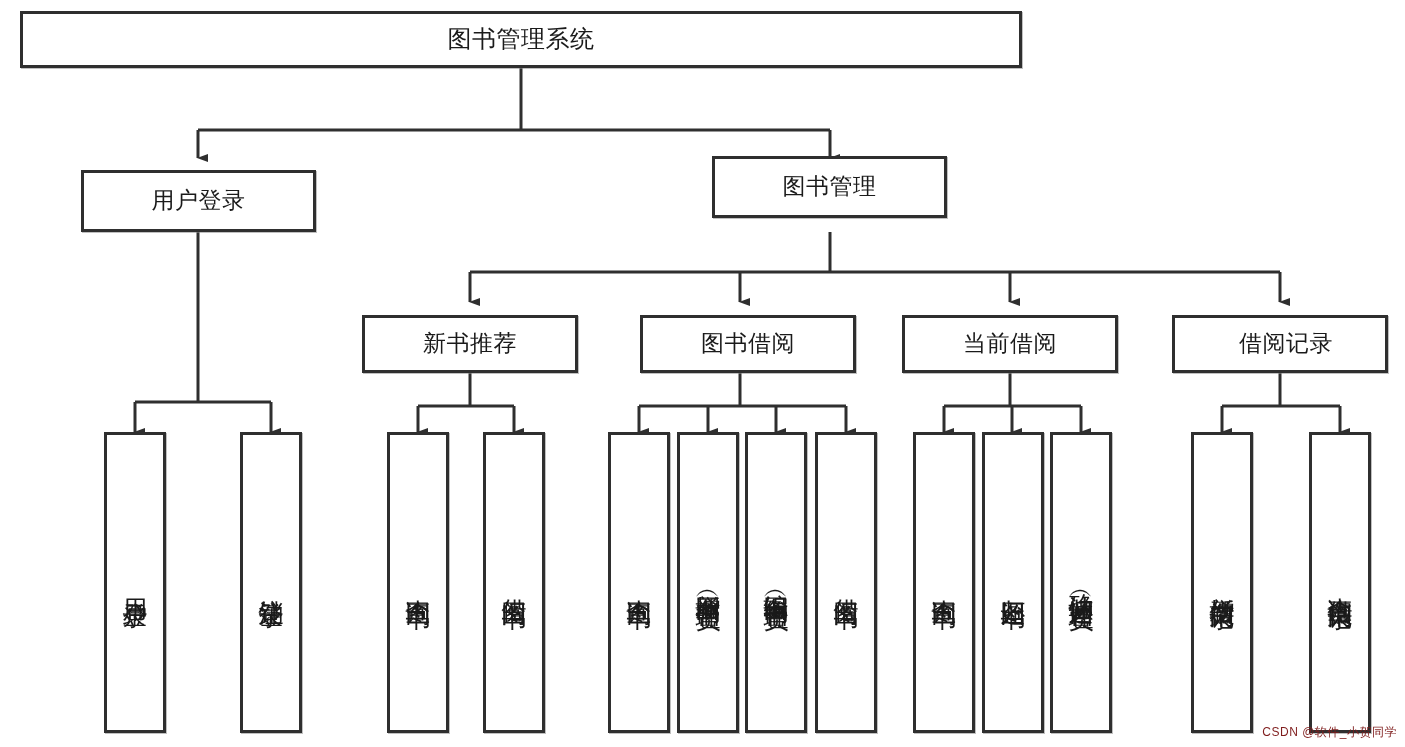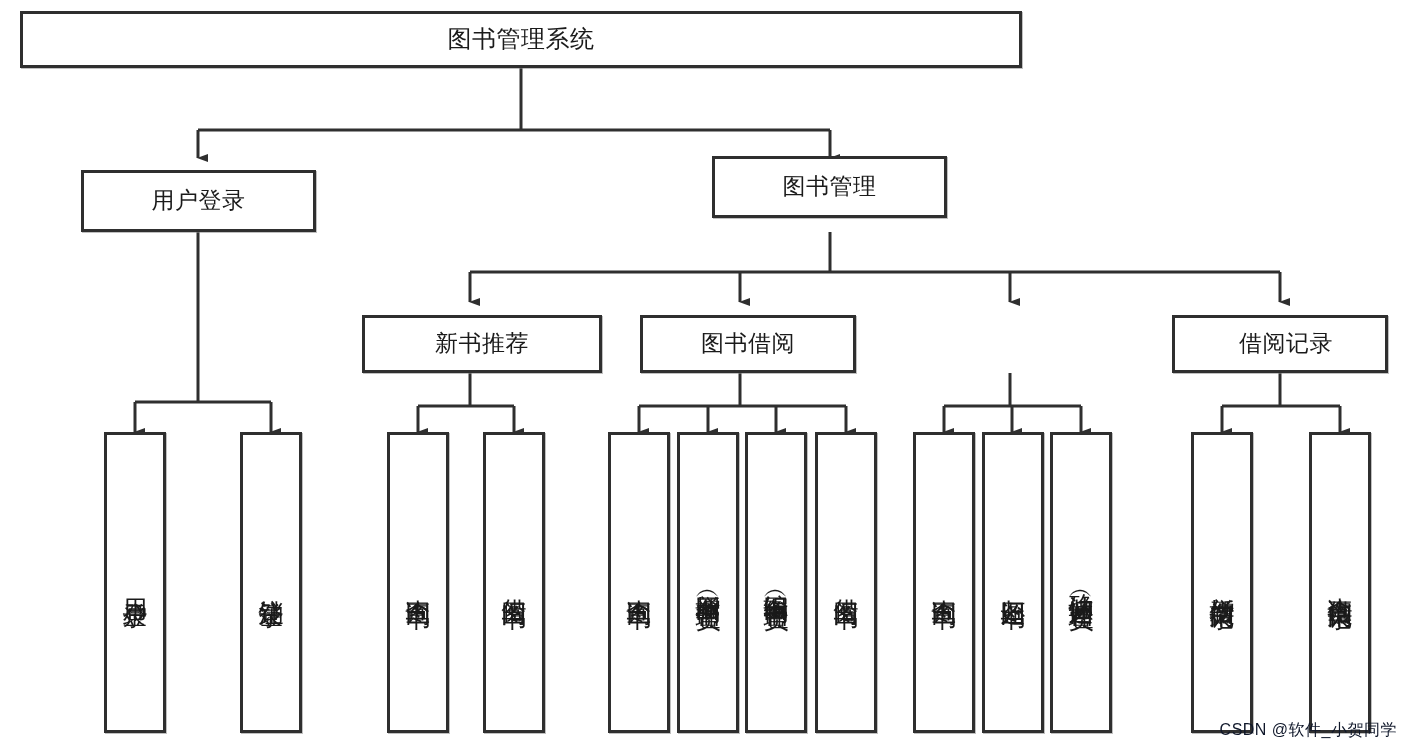--- a/index.html
+++ b/index.html
@@ -68,22 +68,22 @@
     font-size: 25px;
     line-height: 1.08;
     letter-spacing: 2px;
     white-space: nowrap;
     max-height: 100%;
   }
   .watermark {
     position: absolute;
     right: 8px;
     bottom: 6px;
-    font-size: 16px;
-    color: #0f172a;
+    font-size: 12px;
+    color: #7f1d1d;
     letter-spacing: 0.5px;
     white-space: nowrap;
     user-select: none;
   }
 </style>
 </head>
 <body>
 
 <div id="canvas">
 
@@ -141,26 +141,29 @@
     <span class="label">图书管理系统</span>
   </div>
 
   <div class="node h" style="left:81px; top:170px; width:235px; height:62px;">
     <span class="label">用户登录</span>
   </div>
   <div class="node h" style="left:712px; top:156px; width:235px; height:62px;">
     <span class="label">图书管理</span>
   </div>
 
-  <div class="node h" style="left:362px; top:315px; width:240px; height:58px;">
+  <div class="node h" style="left:362px; top:315px; width:216px; height:58px;">
     <span class="label">新书推荐</span>
   </div>
   <div class="node h" style="left:632px; top:315px; width:216px; height:58px;margin-left:8px;">
     <span class="label">图书借阅</span>
   </div>
+  <div class="node h" style="left:902px; top:315px; width:216px; height:58px;">
+    <span class="label">当前借阅</span>
+  </div>
   <div class="node h" style="left:1172px; top:315px; width:216px; height:58px;padding-left:12px;">
     <span class="label">借阅记录</span>
   </div>
 
   <div class="node v" style="left:104px; top:432px; width:62px; height:301px;">
     <span class="label">用户登录</span>
   </div>
   <div class="node v" style="left:240px; top:432px; width:62px; height:301px;">
     <span class="label">注销登录</span>
   </div>

